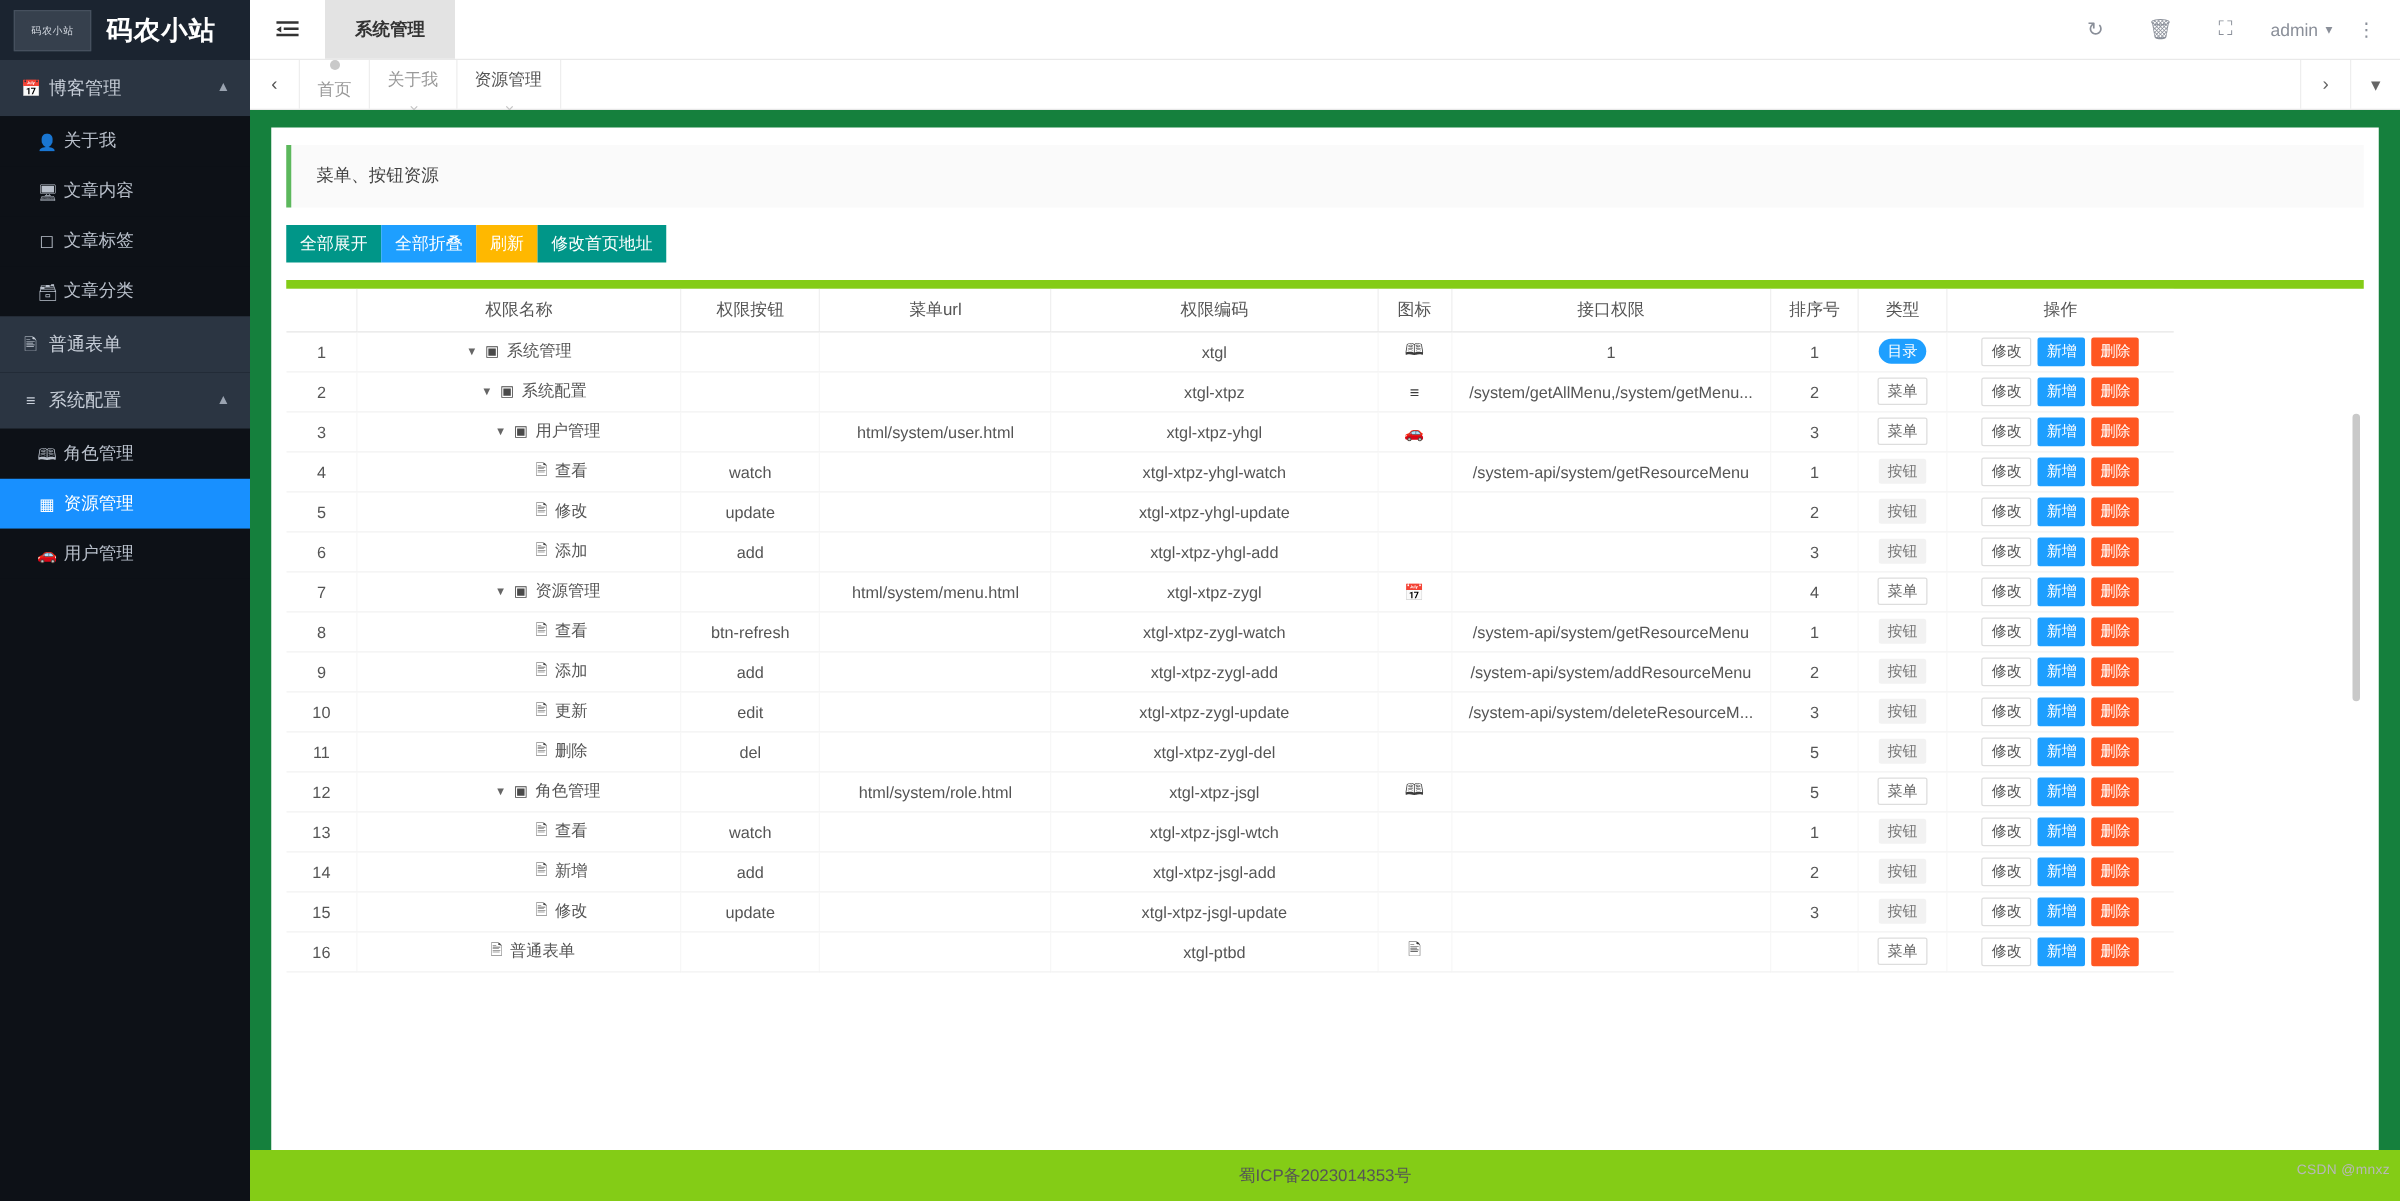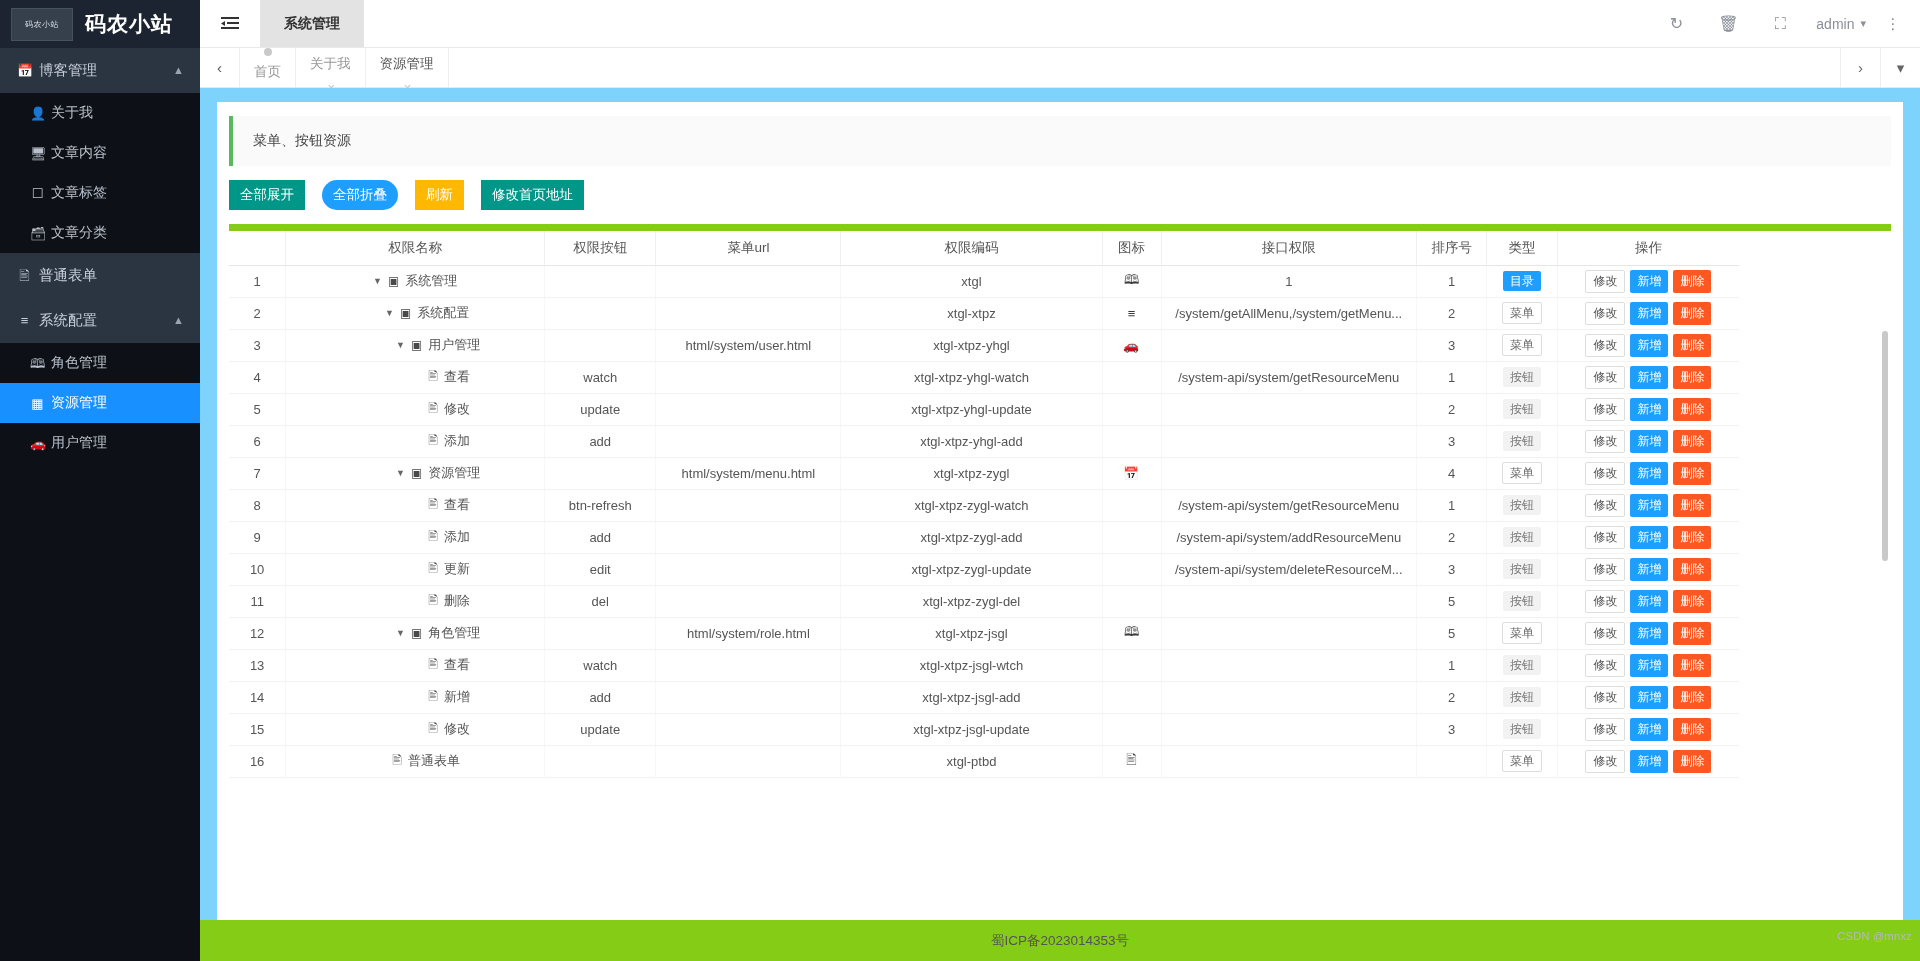--- a/index.html
+++ b/index.html
@@ -94,38 +94,38 @@
   .tab-x{ color:#c4c4c4; font-size:13px; margin-left:2px; }
   .tab-right{ margin-left:auto; display:flex; }
   .tab-rbtn{
     width:40px; display:flex;align-items:center;justify-content:center;
     color:#666; font-size:15px; cursor:pointer; border-left:1px solid #eee;
   }
 
   
   .content{
     position:absolute; left:200px; top:88px; right:0; bottom:41px;
-    background:#7dd3fc; padding:14px 17px 0 17px; overflow:hidden;
+    background:#15803d; padding:14px 17px 0 17px; overflow:hidden;
   }
   .panel{
     background:#fff; height:100%; padding:14px 12px 0 12px; position:relative;
     overflow:hidden;
   }
   .notice{
     background:#fafafa; border-left:4px solid #5cb85c;
     height:50px; display:flex; align-items:center; padding-left:20px;
     font-size:14px; color:#444;
   }
-  .btn-row{ margin-top:14px; display:flex;gap:17px; }
+  .btn-row{ margin-top:14px; display:flex; }
   .tbtn{
     height:30px; padding:0 11px; border:0; color:#fff; font-size:13.5px;
     cursor:pointer; display:flex; align-items:center; font-family:inherit;
   }
   .tbtn.green{ background:#009688; }
-  .tbtn.blue{ background:#1E9FFF;border-radius:15px; }
+  .tbtn.blue{ background:#1E9FFF; }
   .tbtn.orange{ background:#FFB800; }
   .tbtn.green2{ background:#009688; }
 
   
   .table-wrap{
     margin-top:14px; height:calc(100% - 122px); overflow:hidden; position:relative;
     border-top:7px solid #84cc16;
   }
   table{ border-collapse:collapse; width:1510px; table-layout:fixed; }
   th{
@@ -158,21 +158,21 @@
   .lvl1{padding-left:0px;}
   .lvl2{padding-left:24px;}
   .lvl3{padding-left:46px;}
   .lvl4{padding-left:68px;}
   .lvl-ptbd{padding-left:22px;}
 
   .tag{
     display:inline-block; padding:2px 7px; font-size:12px; border-radius:2px;
     line-height:16px;
   }
-  .tag.dir{ background:#1E9FFF; color:#fff; }
+  .tag.dir{ background:#1E9FFF; color:#fff;border-radius:10px; }
   .tag.menu{ background:#fff; color:#666; border:1px solid #ddd;}
   .tag.button{ background:#f2f2f2; color:#777; }
 
   .ops{ display:flex; gap:5px; justify-content:center; align-items:center;}
   .obtn{ height:23px; padding:0 7px; font-size:12px; border-radius:2px; cursor:pointer;
          display:flex;align-items:center; font-family:inherit; border:0; line-height:1;}
   .obtn.edit{ background:#fff; color:#555; border:1px solid #ddd;}
   .obtn.add{ background:#1E9FFF; color:#fff;}
   .obtn.del{ background:#FF5722; color:#fff;}
 

